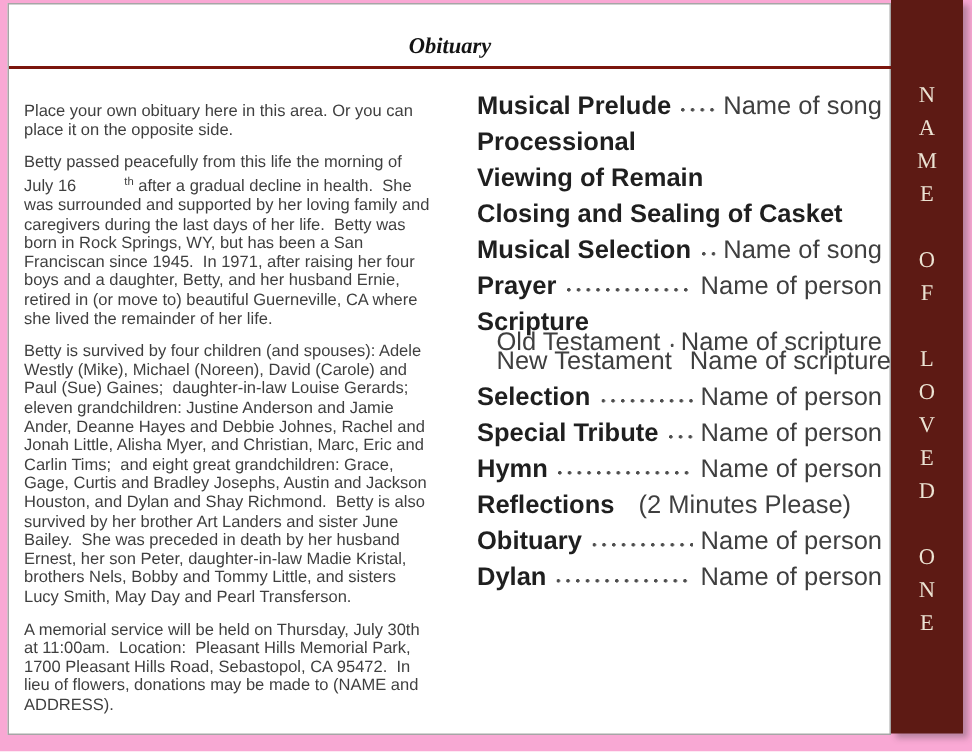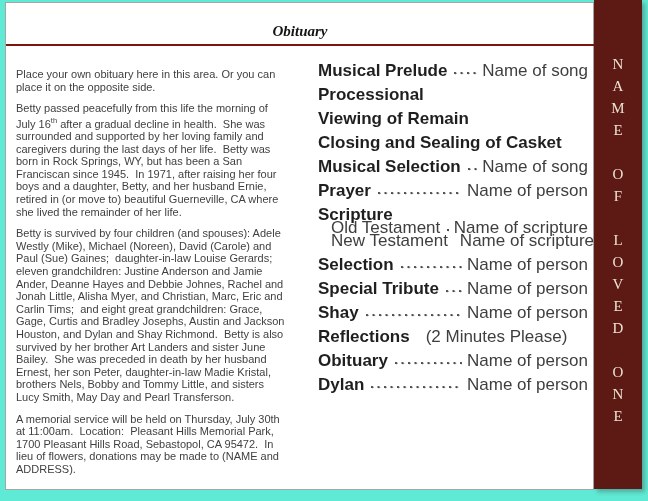--- a/index.html
+++ b/index.html
@@ -1,37 +1,37 @@
 <!DOCTYPE html>
 <html><head>
 <meta charset="utf-8">
 <style>
   html,body { margin:0; padding:0; background:#ffffff; }
   .page {
-    position:relative; width:648px; height:501px; background:#5eead4;
+    position:relative; width:648px; height:501px; background:#f9a8d4;
     font-family:"Liberation Sans", sans-serif; overflow:hidden;
   }
   .frame {
     position:absolute; left:5px; top:2px; width:587px; height:486px;
     border:1px solid #a6a6a6; background:#ffffff;
   }
   .header-row { position:absolute; left:6px; top:23px; width:588px; display:flex; }
   .header-cell {
     flex:1; text-align:center;
     font-family:"Liberation Serif", serif; font-style:italic; font-weight:bold;
     font-size:15px; color:#141414;
   }
   .rule { position:absolute; left:6px; top:44px; width:588px; height:2px; background:#7b150d; }
 
   .left-col {
     position:absolute; left:16px; top:68px; width:271px;
     font-size:11px; line-height:12.6px; color:#3f3f3f;
   }
   .left-col p { margin:0 0 9px 0; white-space:pre-wrap; }
-  .left-col sup { font-size:7.5px; }
+  .left-col sup { font-size:7.5px;margin-left:32px; }
 
   .right-col { position:absolute; left:318px; top:64px; width:270px; font-size:17px; color:#3f3f3f; }
   .os-row { display:flex; align-items:baseline; line-height:13px; margin-bottom:11px; }
   .os-row.sub { margin-bottom:0; padding-left:13px; }
   .os-group { margin-bottom:11px; }
   .os-group .os-row { margin-bottom:0; }
   .os-label { font-weight:bold; color:#1f1f1f; white-space:nowrap; }
   .os-row.sub .os-label { font-weight:normal; color:#3f3f3f; }
   .os-note { font-weight:normal; margin-left:16px; white-space:nowrap; color:#3f3f3f; }
   .os-dots {
@@ -113,21 +113,21 @@
         <span class="os-label">Selection</span>
         <span class="os-dots"></span>
         <span class="os-value">Name of person</span>
       </div>
       <div class="os-row">
         <span class="os-label">Special Tribute</span>
         <span class="os-dots"></span>
         <span class="os-value">Name of person</span>
       </div>
       <div class="os-row">
-        <span class="os-label">Shay</span>
+        <span class="os-label">Hymn</span>
         <span class="os-dots"></span>
         <span class="os-value">Name of person</span>
       </div>
       <div class="os-row">
         <span class="os-label">Reflections</span>
         <span class="os-note">(2 Minutes Please)</span>
       </div>
       <div class="os-row">
         <span class="os-label">Obituary</span>
         <span class="os-dots"></span>

